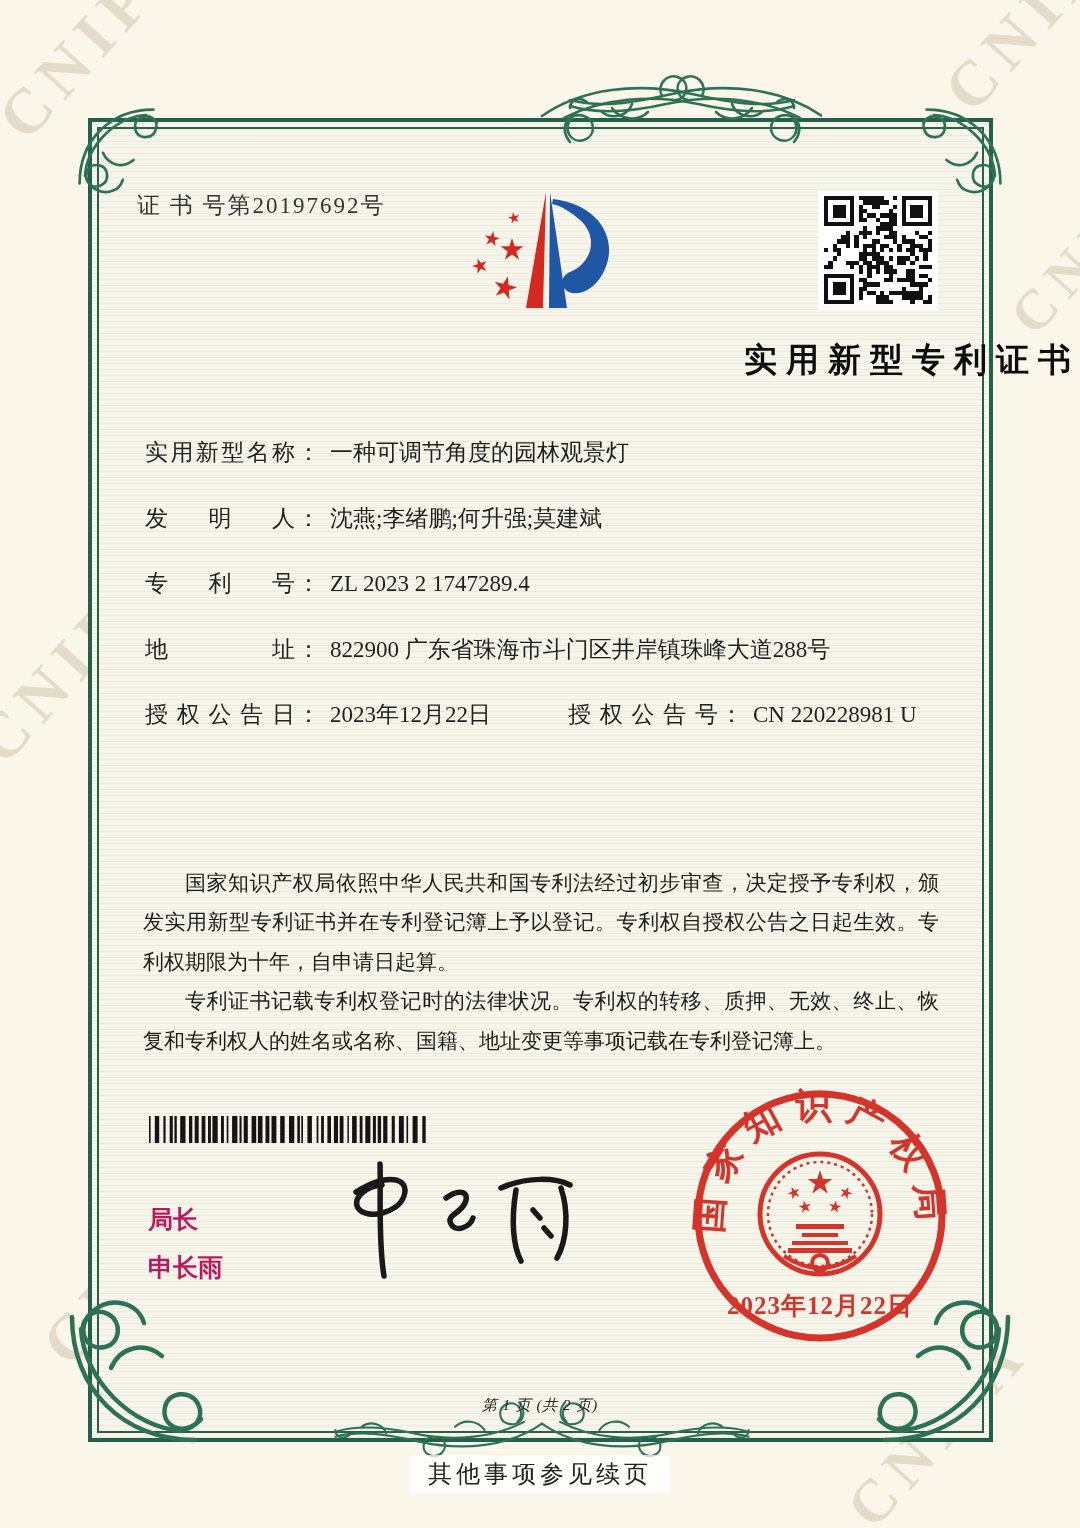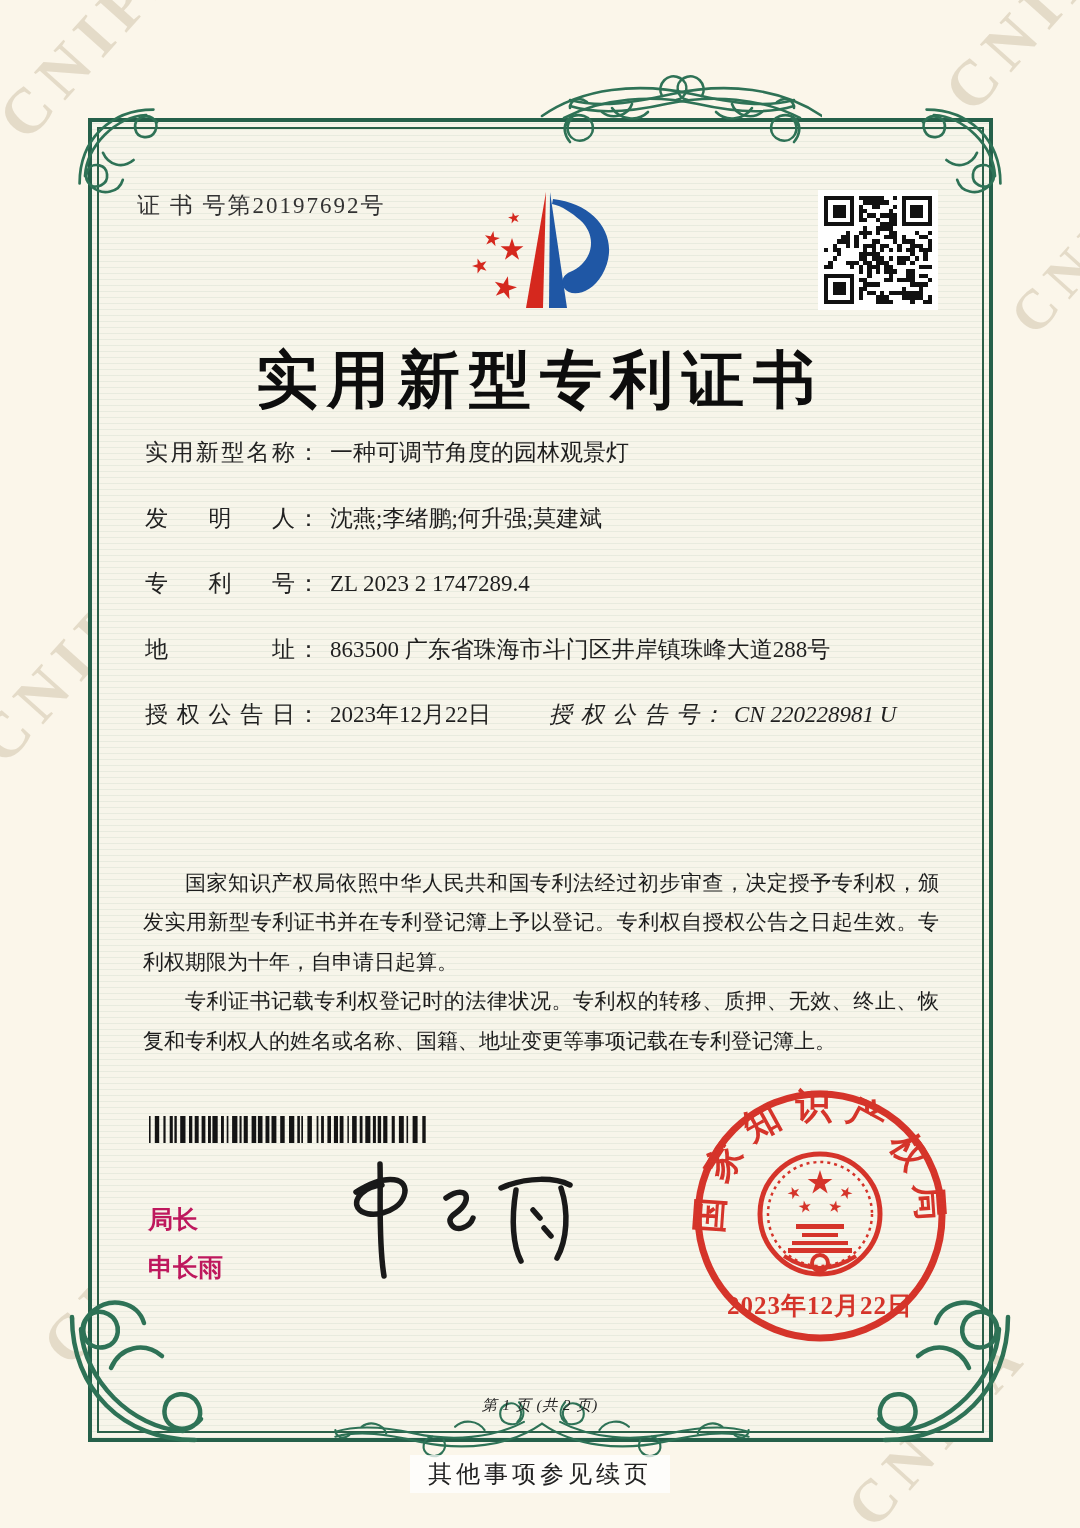--- a/index.html
+++ b/index.html
@@ -32,33 +32,33 @@
   
   .cert-number{
     position:absolute;left:137px;top:190px;font-size:23px;letter-spacing:2px;color:#333;
   }
   .logo{position:absolute;left:452px;top:182px;width:176px;height:142px;}
   .qr-box{
     position:absolute;left:818px;top:190px;width:120px;height:120px;
     background:#ffffff;display:flex;align-items:center;justify-content:center;
   }
   .doc-title{
-    position:absolute;left:0;top:338px;width:100%;text-align:center;
-    font-size:62px;font-weight:bold;letter-spacing:9px;color:#0d0d0d;
+    position:absolute;left:0;top:338px;width:100%;text-align:right;
+    font-size:33px;font-weight:bold;letter-spacing:9px;color:#0d0d0d;
   }
   
   .fields{position:absolute;left:145px;top:437px;width:800px;font-size:23px;}
   .frow{height:65.5px;white-space:nowrap;}
   .flabel{
     display:inline-block;width:150px;text-align:justify;text-align-last:justify;
     vertical-align:top;color:#222;
   }
   .fcolon{display:inline-block;margin:0 10px 0 2px;color:#222;}
   .fvalue{color:#1f1f1f;}
-  .fgroup2{display:inline-block;margin-left:58px;font-style:italic;}
+  .fgroup2{display:inline-block;margin-left:77px;}
   .fgroup2 .flabel{width:150px;}
   
   .paragraphs{
     position:absolute;left:143px;top:864px;width:796px;
     font-size:21px;line-height:1.88;text-align:justify;color:#1c1c1c;
   }
   .paragraphs p{margin:0;text-indent:2em;}
   
   .barcode{position:absolute;left:147px;top:1116px;width:288px;height:27px;}
   
@@ -485,21 +485,21 @@
     <div class="frow">
       <span class="flabel">实用新型名称</span><span class="fcolon">：</span><span class="fvalue">一种可调节角度的园林观景灯</span>
     </div>
     <div class="frow">
       <span class="flabel">发明人</span><span class="fcolon">：</span><span class="fvalue">沈燕;李绪鹏;何升强;莫建斌</span>
     </div>
     <div class="frow">
       <span class="flabel">专利号</span><span class="fcolon">：</span><span class="fvalue">ZL 2023 2 1747289.4</span>
     </div>
     <div class="frow">
-      <span class="flabel">地址</span><span class="fcolon">：</span><span class="fvalue">863500 广东省珠海市斗门区井岸镇珠峰大道288号</span>
+      <span class="flabel">地址</span><span class="fcolon">：</span><span class="fvalue">822900 广东省珠海市斗门区井岸镇珠峰大道288号</span>
     </div>
     <div class="frow">
       <span class="flabel">授权公告日</span><span class="fcolon">：</span><span class="fvalue">2023年12月22日</span><span class="fgroup2"><span class="flabel">授权公告号</span><span class="fcolon">：</span><span class="fvalue">CN 220228981 U</span></span>
     </div>
   </div>
 
   <div class="paragraphs">
     <p>国家知识产权局依照中华人民共和国专利法经过初步审查，决定授予专利权，颁发实用新型专利证书并在专利登记簿上予以登记。专利权自授权公告之日起生效。专利权期限为十年，自申请日起算。</p>
     <p>专利证书记载专利权登记时的法律状况。专利权的转移、质押、无效、终止、恢复和专利权人的姓名或名称、国籍、地址变更等事项记载在专利登记簿上。</p>
   </div>

